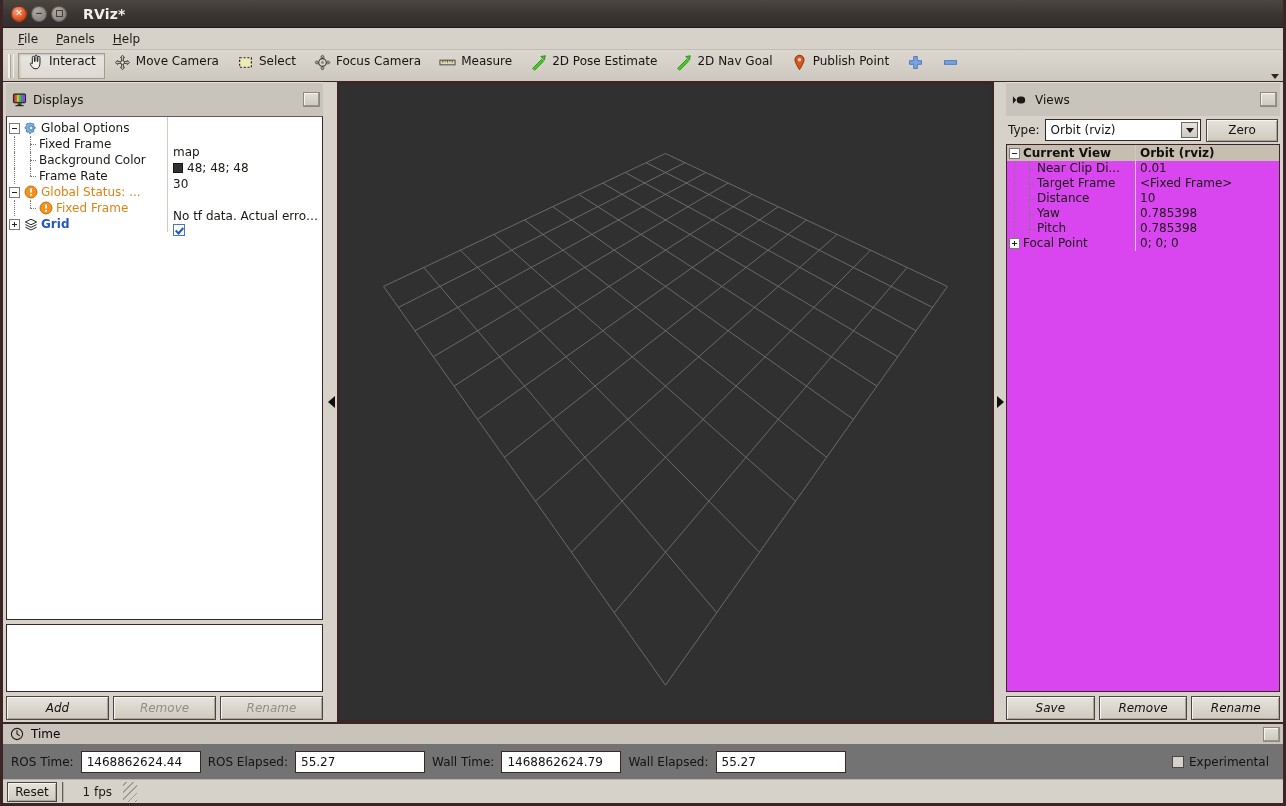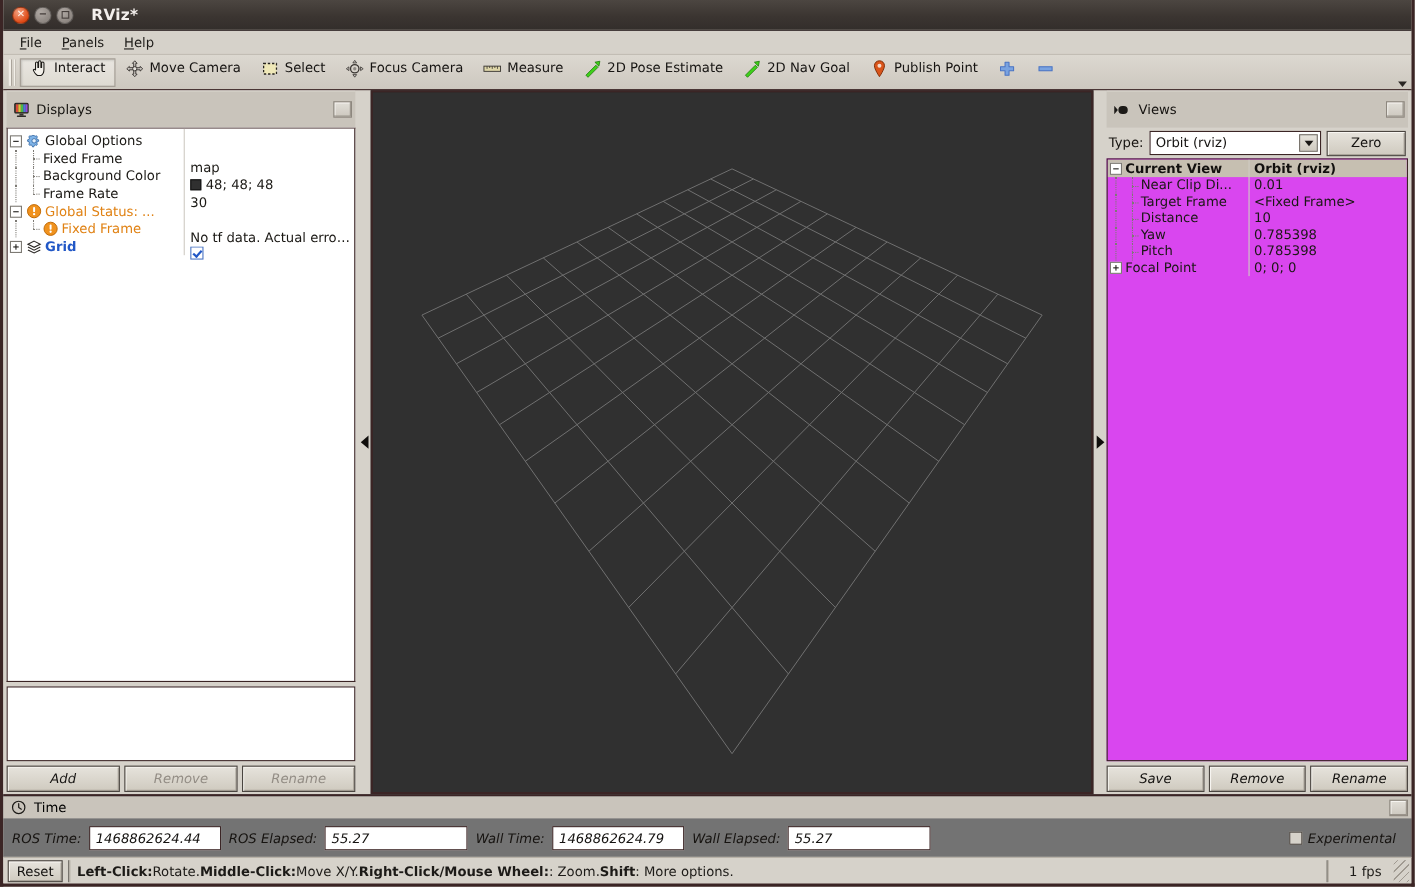--- a/index.html
+++ b/index.html
@@ -306,21 +306,21 @@
   }
   #time-header {
     height: 20px; min-height:20px;
     background: #c9c4bb;
     display:flex; align-items:center; padding: 0 3px 0 7px;
     font-size:12px;
   }
   #time-header .ph-title { margin-left:7px; flex:1; }
   #time-fields {
     flex:1; display:flex; align-items:center;
-    padding: 0 8px; gap: 7px; font-style: italic;
+    padding: 0 8px; gap: 7px;
   }
   .tf-label { font-size:12px; color:#161310; white-space:nowrap; }
   .tf-input {
     height: 22px;
     background:#fff; border:1px solid #3b2525;
     display:flex; align-items:center; padding-left:5px;
     font-size:12px; color:#141210;
   }
   #rostime-in { width: 120px; }
   #roselapsed-in { width: 130px; }
@@ -743,26 +743,16 @@
 
       <div class="exp-wrap">
         <span class="cb-off"></span>
         <span class="tf-label">Experimental</span>
       </div>
     </div>
   </div>
 
   <div id="statusbar">
     <div id="reset-btn">Reset</div>
-    <div id="status-msg">
-        <b>Left-Click:</b>
-        <span> Rotate. </span>
-        <b>Middle-Click:</b>
-        <span> Move X/Y. </span>
-        <b>Right-Click/Mouse Wheel:</b>
-        <span>: Zoom. </span>
-        <b>Shift</b>
-        <span>: More options.</span>
-      </div>
     <div id="fps-box">1 fps</div>
     <div id="grip"></div>
   </div>
 </div>
 
 </body></html>

